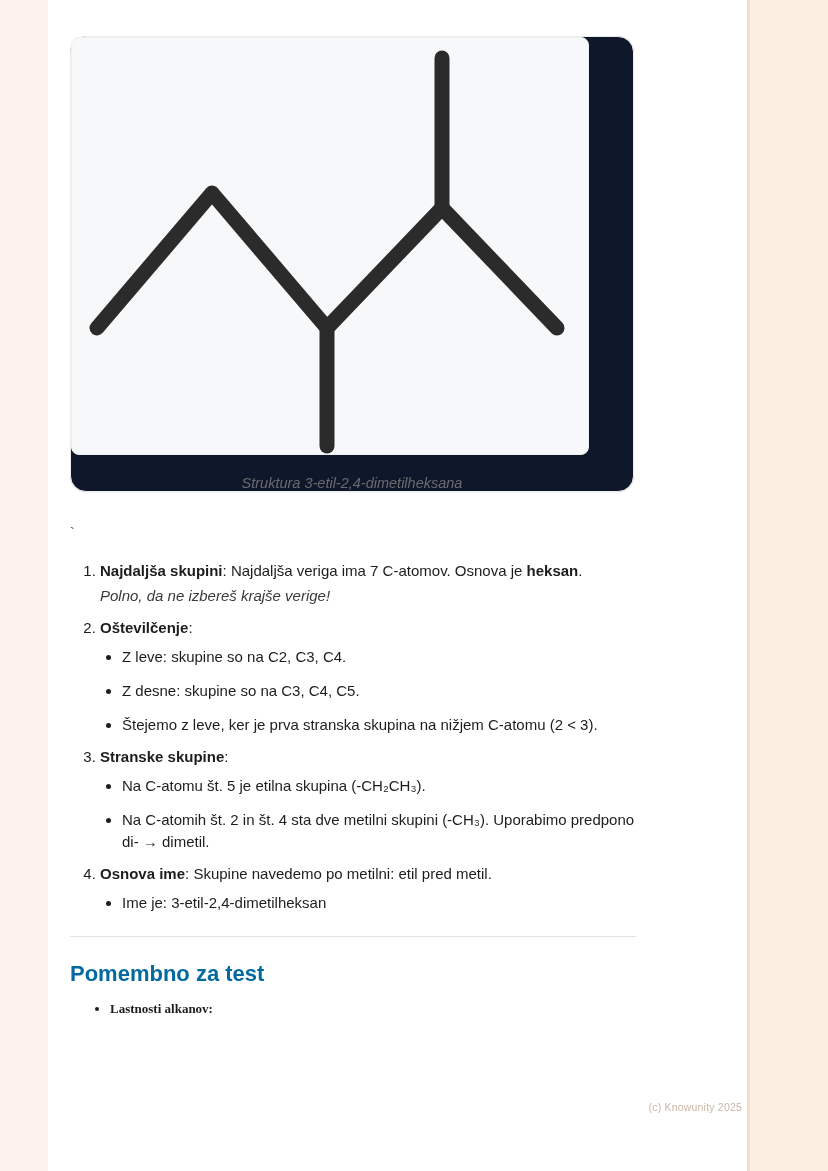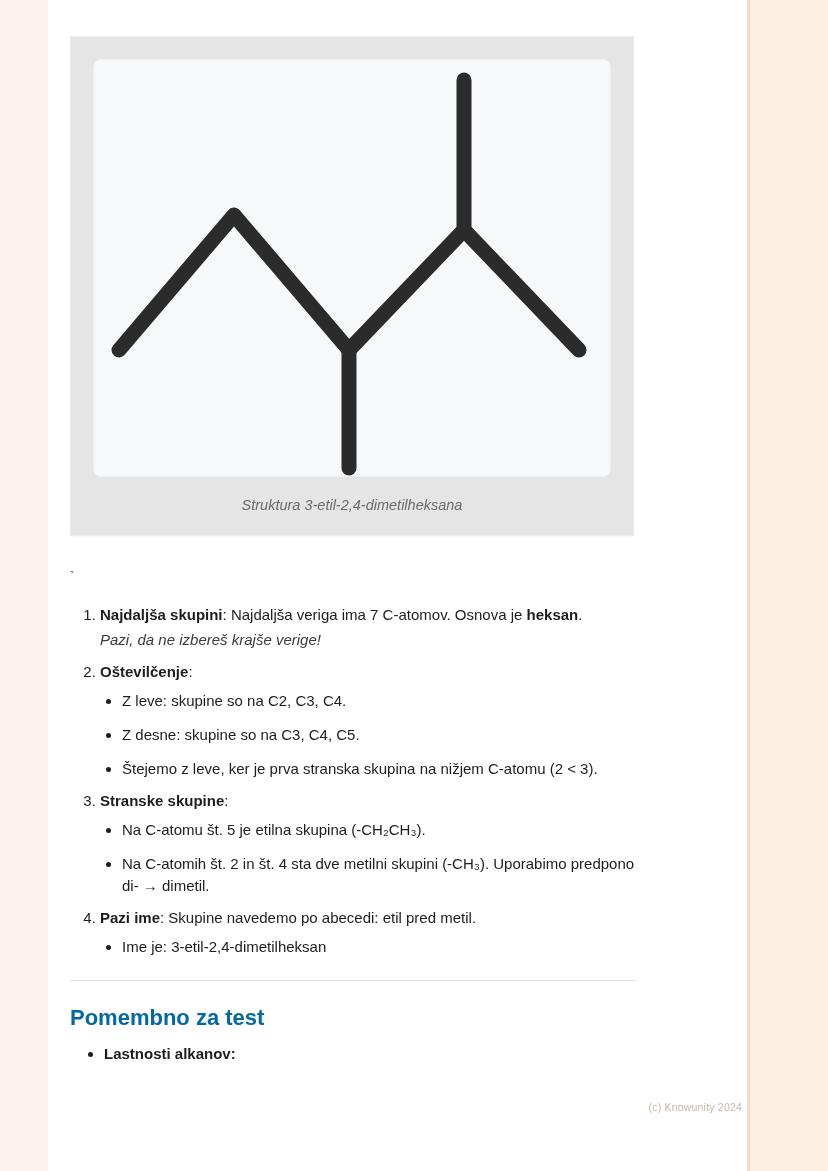--- a/index.html
+++ b/index.html
@@ -51,23 +51,22 @@
     left: 70px;
     top: 36px;
     width: 566px;
   }
 
   
   .mol-card {
     width: 564px;
     box-sizing: border-box;
     border: 1px solid #ececec;
-    border-radius: 0;
-    background: #e5e5e5;
-    padding: 22px;
+    border-radius: 16px;
+    background: #0f172a;
     box-shadow: 0 1px 2px rgba(0,0,0,0.03);
   }
   .mol-inner {
     width: 518px;
     height: 418px;
     background: #f7f8fa;
     border: 1px solid #edeff2;
     border-radius: 8px;
     position: relative;
     box-sizing: border-box;
@@ -129,23 +128,24 @@
 
   h2.section-title {
     color: #0369a1;
     font-size: 22px;
     margin: 24px 0 14px 0;
     font-weight: bold;
   }
 
   ul.bottom-list {
     list-style: disc;
-    margin: 4px;
+    margin: 10px;
     padding-left: 30px;
-    font-size: 15px;
+    font-size: 13px;
+    font-family: Liberation Serif, serif;
   }
 
   .watermark {
     position: absolute;
     right: 86px;
     top: 1101px;
     font-size: 10.5px;
     color: #c9b7a8;
     letter-spacing: 0.2px;
   }
@@ -173,51 +173,51 @@
       </svg>
     </div>
     <div class="mol-caption">Struktura 3-etil-2,4-dimetilheksana</div>
   </div>
 
   <div class="backtick">`</div>
 
   <ol class="steps">
     <li>
       <strong>Najdaljša skupini</strong><span>: Najdaljša veriga ima 7 C-atomov. Osnova je </span><strong>heksan</strong><span>.</span>
-      <span class="sub-italic">Pazi, da ne izbereš krajše verige!</span>
+      <span class="sub-italic">Polno, da ne izbereš krajše verige!</span>
     </li>
 
     <li>
       <strong>Oštevilčenje</strong><span>:</span>
       <ul class="sublist">
         <li>Z leve: skupine so na C2, C3, C4.</li>
         <li>Z desne: skupine so na C3, C4, C5.</li>
         <li>Štejemo z leve, ker je prva stranska skupina na nižjem C-atomu (2 &lt; 3).</li>
       </ul>
     </li>
 
     <li>
       <strong>Stranske skupine</strong><span>:</span>
       <ul class="sublist">
         <li>Na C-atomu št. 5 je etilna skupina (-CH₂CH₃).</li>
         <li>Na C-atomih št. 2 in št. 4 sta dve metilni skupini (-CH₃). Uporabimo predpono di- → dimetil.</li>
       </ul>
     </li>
 
     <li>
-      <strong>Pazi ime</strong><span>: Skupine navedemo po abecedi: etil pred metil.</span>
+      <strong>Osnova ime</strong><span>: Skupine navedemo po metilni: etil pred metil.</span>
       <ul class="sublist">
         <li>Ime je: 3-etil-2,4-dimetilheksan</li>
       </ul>
     </li>
   </ol>
 
   <hr class="divider">
 
   <h2 class="section-title">Pomembno za test</h2>
 
   <ul class="bottom-list">
     <li><strong>Lastnosti alkanov:</strong></li>
   </ul>
 
 </div>
 
-<div class="watermark">(c) Knowunity 2024</div>
+<div class="watermark">(c) Knowunity 2025</div>
 
 </body></html>

